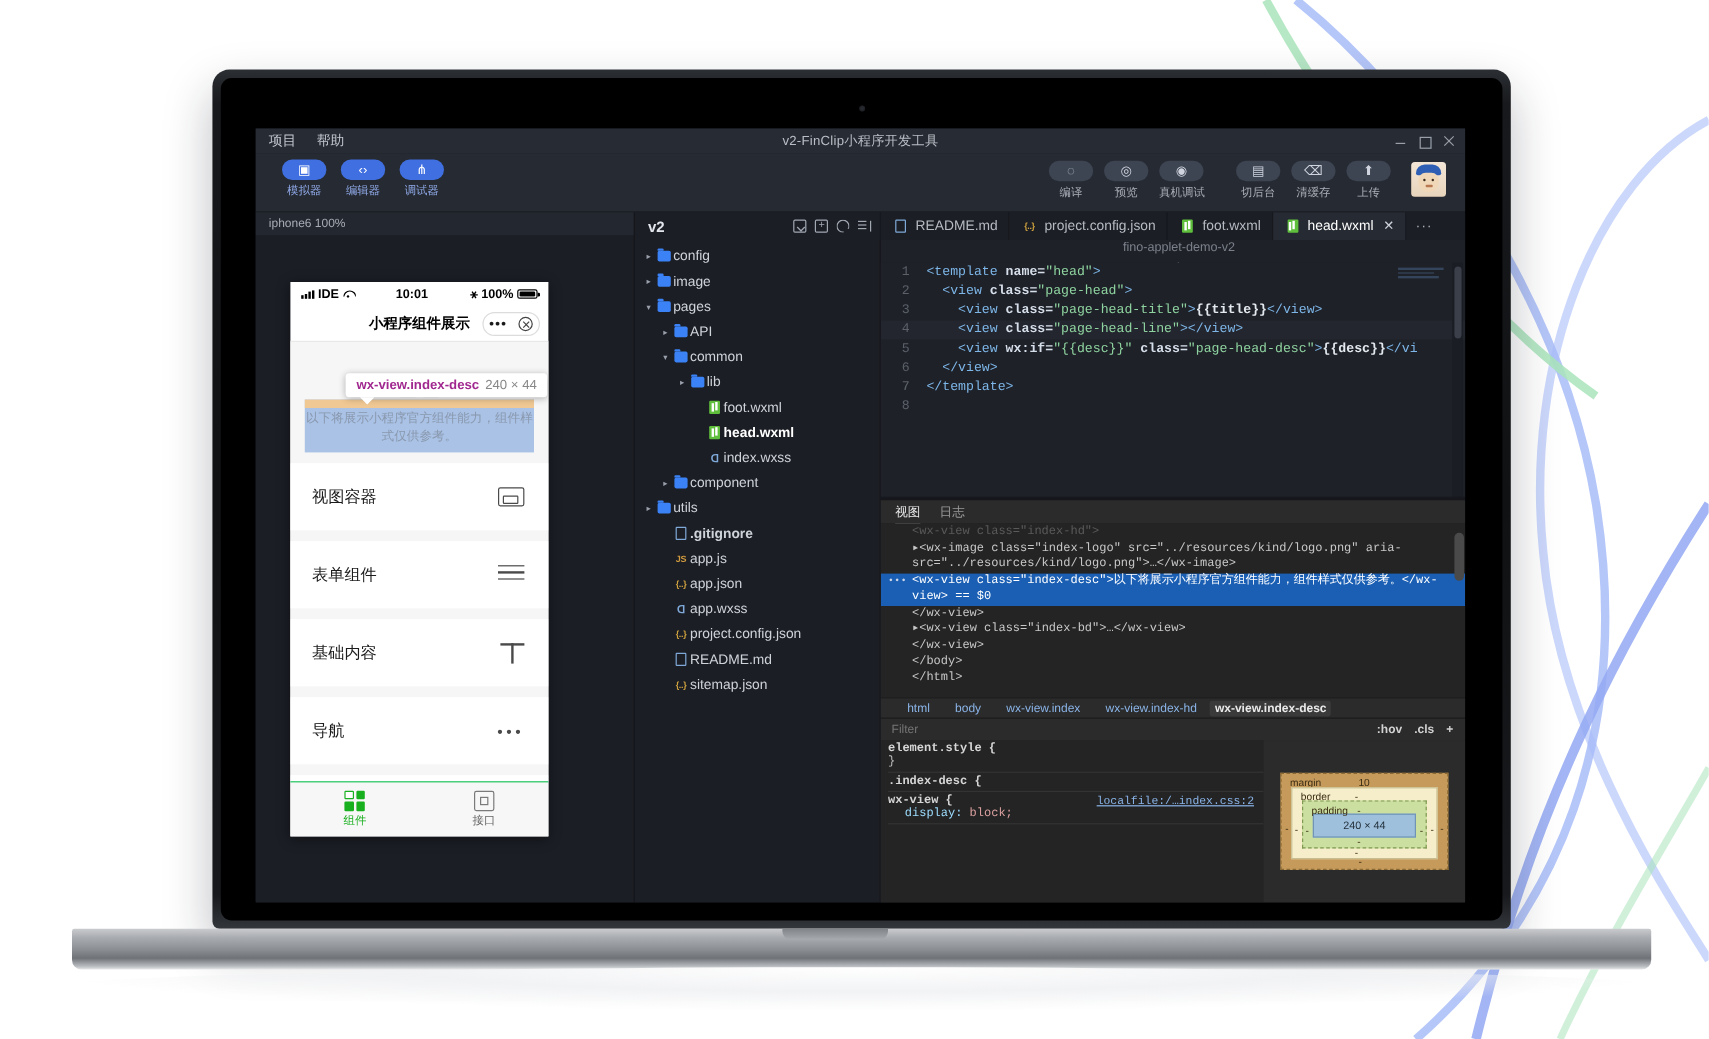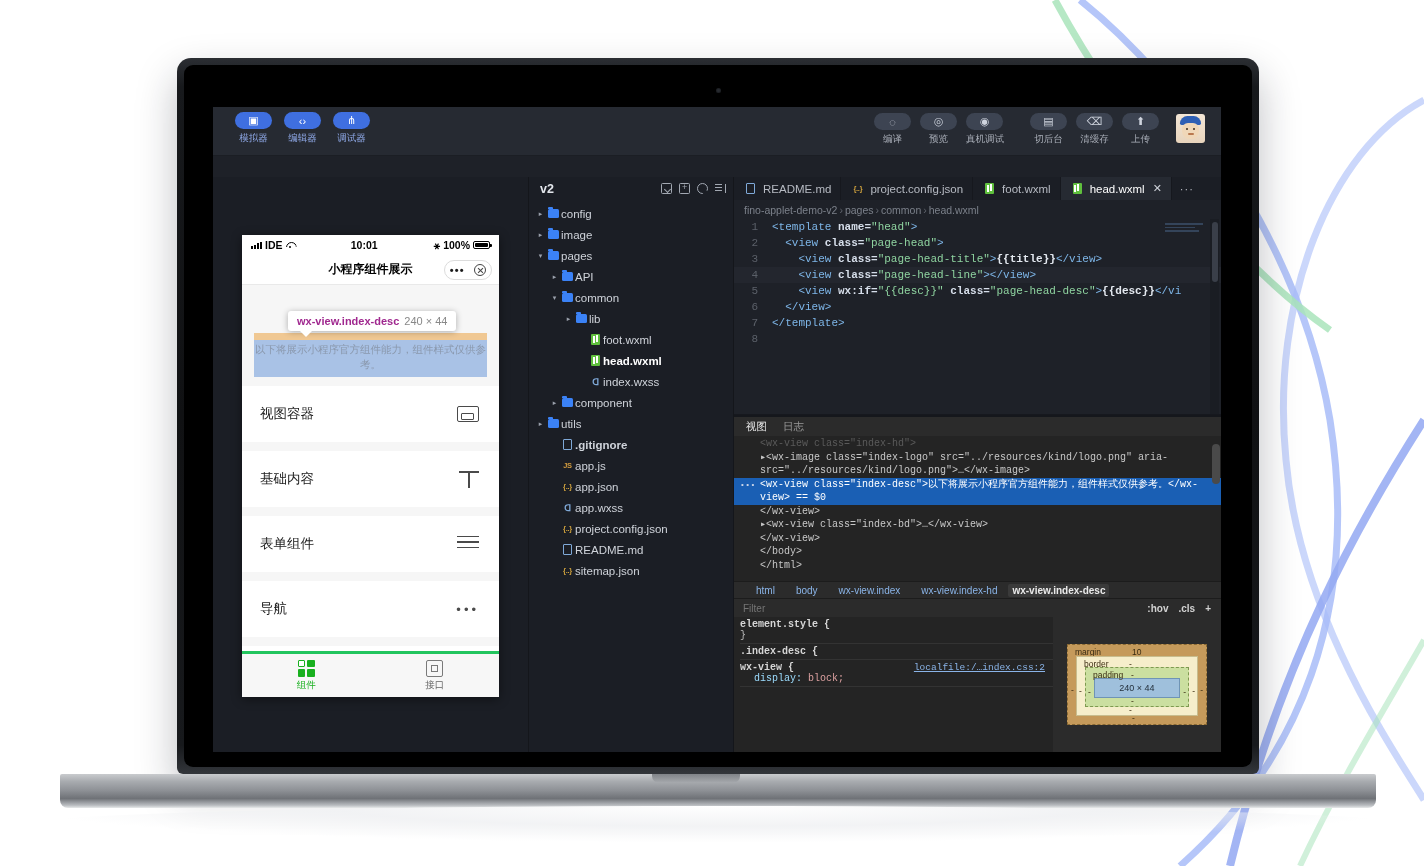--- a/index.html
+++ b/index.html
@@ -92,21 +92,21 @@
   .avatar .mouth { position:absolute; left:12px; top:19px; width:6px; height:2px; background:#b9784f; border-radius:2px; }
 
   
   .main { position:absolute; left:0; right:0; top:70px; bottom:0; display:flex; }
 
   
   .sim-pane { width:316px; background:#1b1e25; border-right:1px solid #14161b; position:relative; flex:none; }
   .sim-header { height:19px; background:#23272f; display:flex; align-items:center; padding-left:11px;
                 font-size:10px; color:#a7acb6; }
   .phone {
-    position:absolute; left:29px; top:58px; width:257px; height:462px;
+    position:absolute; left:29px; top:58px; width:215px; height:462px;
     background:#ffffff; box-shadow:0 2px 10px rgba(0,0,0,.45);
   }
   .ph-status { height:20px; display:flex; align-items:center; padding:0 9px; font-size:10.5px; color:#000;
                font-weight:600; justify-content:space-between; }
   .ph-status .l, .ph-status .r { display:flex; align-items:center; gap:3px; }
   .bars { display:inline-flex; align-items:flex-end; gap:1px; height:8px; }
   .bars i { width:2px; background:#000; display:block; }
   .bars i:nth-child(1){height:3px}.bars i:nth-child(2){height:4.5px}.bars i:nth-child(3){height:6px}.bars i:nth-child(4){height:7.5px}
   .wifi { width:9px; height:7px; position:relative; }
   .wifi::before{content:"";position:absolute;left:0;top:0;width:9px;height:9px;border:1.6px solid #000;border-radius:50%;clip-path:polygon(0 0,100% 0,100% 50%,0 50%);}
@@ -148,21 +148,21 @@
   .cell .ic { color:#4a4a4a; }
   .ic-view { width:22px; height:16px; border:1.4px solid #4a4a4a; border-radius:2px; position:relative; }
   .ic-view::after{content:"";position:absolute;left:3px;top:6px;width:11px;height:5px;border:1.4px solid #4a4a4a;border-radius:1px;}
   .ic-t { width:20px; height:18px; position:relative; }
   .ic-t::before{content:"";position:absolute;left:0;top:1px;width:20px;height:1.6px;background:#4a4a4a;}
   .ic-t::after{content:"";position:absolute;left:9px;top:1px;width:1.6px;height:17px;background:#4a4a4a;}
   .ic-lines { width:22px; }
   .ic-lines i { display:block; height:1.6px; background:#4a4a4a; margin-bottom:4px; }
   .ic-dots { letter-spacing:3px; font-size:13px; color:#4a4a4a; }
   .ph-tabbar { position:absolute; left:0; right:0; bottom:0; height:46px; background:#f7f7f7;
-               border-top:3px solid #22c55e; display:flex; }
+               border-top:1px solid #22c55e; display:flex; }
   .tab { flex:1; display:flex; flex-direction:column; align-items:center; justify-content:center; gap:2px; cursor:pointer; }
   .tab .lbl { font-size:9.5px; }
   .tab.active .lbl { color:#19b01f; }
   .tab .lbl { color:#666; }
   .ic-grid { width:17px; height:17px; display:grid; grid-template-columns:1fr 1fr; grid-template-rows:1fr 1fr; gap:2px; }
   .ic-grid i { background:#19b01f; border-radius:1px; }
   .ic-grid i:first-child { background:#fff; border:1.4px solid #19b01f; }
   .ic-chip { width:17px; height:17px; border:1.4px solid #7a7a7a; border-radius:2px; position:relative; }
   .ic-chip::after{content:"";position:absolute;left:4px;top:4px;right:4px;bottom:4px;border:1.4px solid #7a7a7a;}
 
@@ -197,21 +197,21 @@
 
   
   .ed-pane { flex:1; display:flex; flex-direction:column; background:#1e2128; min-width:0; }
   .tabs { height:23px; display:flex; align-items:stretch; background:#1b1e25; }
   .etab { display:flex; align-items:center; gap:5px; padding:0 9px; font-size:11.5px; color:#b6bac2;
           cursor:pointer; white-space:nowrap; border-right:1px solid #16181e; }
   .etab.active { background:#262a32; color:#ffffff; }
   .etab .x { margin-left:3px; font-size:11px; color:#cfd3da; }
   .etab-more { display:flex; align-items:center; padding:0 8px; color:#b6bac2; letter-spacing:1px; cursor:pointer; }
   .breadcrumb { height:19px; display:flex; align-items:center; gap:2px; padding-left:10px;
-                font-size:10.5px; color:#7b808a; }
+                font-size:10.5px; color:#7b808a;flex-direction:column; }
   .breadcrumb .sep { color:#5f646d; }
   .code { position:relative; height:196px; overflow:hidden; background:#1e2128;
           font-family:"Liberation Mono", monospace; font-size:11px; }
   .cline { display:flex; height:16px; align-items:center; }
   .cline.hl { background:#23262e; }
   .gut { width:38px; text-align:right; padding-right:14px; color:#5b6069; flex:none; }
   .ctext { white-space:pre; color:#a9b7c6; }
   .tag { color:#7eb6e8; } .attr { color:#d6deea; font-weight:700; }
   .str { color:#8fd4a0; } .mus { color:#e3e8ef; font-weight:700; }
   .minimap { position:absolute; right:14px; top:4px; width:42px; height:16px; opacity:.35; }
@@ -279,20 +279,32 @@
   </svg>
 
   <div id="laptop" data-name="laptop-mockup" data-interactable="false">
     <div id="lid" data-name="laptop-lid" data-interactable="false">
       <div id="lid-inner" data-name="laptop-bezel" data-interactable="false"></div>
       <div id="camera" data-name="webcam-icon" data-interactable="false"></div>
 
       <div id="screen" data-name="laptop-screen" data-interactable="false">
         <div class="app" data-name="application-window" data-interactable="false">
 
+          <div class="titlebar" data-name="title-bar" data-interactable="false">
+            <div class="menu" data-name="menu-bar" data-interactable="false">
+              <span data-name="menu-item-project" data-interactable="true">项目</span>
+              <span data-name="menu-item-help" data-interactable="true">帮助</span>
+            </div>
+            <div class="win-title" data-name="window-title" data-interactable="false">v2-FinClip小程序开发工具</div>
+            <div class="wincontrols" data-name="window-controls" data-interactable="false">
+              <div class="wc wc-min" data-name="minimize-icon" data-interactable="true"></div>
+              <div class="wc wc-max" data-name="maximize-icon" data-interactable="true"></div>
+              <div class="wc wc-close" data-name="close-icon" data-interactable="true"></div>
+            </div>
+          </div>
 
           <div class="toolbar" data-name="main-toolbar" data-interactable="false">
             <div class="tb-left" data-name="toolbar-left-group" data-interactable="false">
               <div class="tb-item" data-name="toolbar-button-simulator" data-interactable="true">
                 <div class="tb-pill blue" data-name="simulator-icon" data-interactable="false">▣</div>
                 <div class="tb-label" data-name="toolbar-label-simulator" data-interactable="false">模拟器</div>
               </div>
               <div class="tb-item" data-name="toolbar-button-editor" data-interactable="true">
                 <div class="tb-pill blue" data-name="editor-icon" data-interactable="false">‹›</div>
                 <div class="tb-label" data-name="toolbar-label-editor" data-interactable="false">编辑器</div>
@@ -336,20 +348,21 @@
               <div class="face" data-name="avatar-face" data-interactable="false"></div>
               <div class="eye l" data-name="avatar-eye-left" data-interactable="false"></div>
               <div class="eye r" data-name="avatar-eye-right" data-interactable="false"></div>
               <div class="mouth" data-name="avatar-mouth" data-interactable="false"></div>
             </div>
           </div>
 
           <div class="main" data-name="main-area" data-interactable="false">
 
             <div class="sim-pane" data-name="simulator-pane" data-interactable="false">
+              <div class="sim-header" data-name="simulator-device-label" data-interactable="false">iphone6 100%</div>
 
               <div class="phone" data-name="phone-frame" data-interactable="false">
                 <div class="ph-status" data-name="phone-status-bar" data-interactable="false">
                   <div class="l">
                     <span class="bars" data-name="signal-icon" data-interactable="false">
                         <i></i>
                         <i></i>
                         <i></i>
                         <i></i>
                       </span>
@@ -383,30 +396,30 @@
                       <b data-name="tooltip-selector" data-interactable="false">wx-view.index-desc</b><span class="dim" data-name="tooltip-size" data-interactable="false">240 × 44</span>
                     </div>
                     <div class="desc-text" data-name="index-desc-text" data-interactable="false">以下将展示小程序官方组件能力，组件样式仅供参考。</div>
                   </div>
 
                   <div class="cell" data-name="list-item" data-interactable="true">
                     <span data-name="cell-label" data-interactable="false">视图容器</span>
                     <span class="ic ic-view" data-name="view-container-icon" data-interactable="false"></span>
                   </div>
                   <div class="cell" data-name="list-item" data-interactable="true">
+                    <span data-name="cell-label" data-interactable="false">表单组件</span>
+                    <span class="ic ic-lines" data-name="form-components-icon" data-interactable="false">
+                        <i></i>
+                        <i></i>
+                        <i></i>
+                      </span>
+                  </div>
+                  <div class="cell" data-name="list-item" data-interactable="true">
                     <span data-name="cell-label" data-interactable="false">基础内容</span>
                     <span class="ic ic-t" data-name="basic-content-icon" data-interactable="false"></span>
-                  </div>
-                  <div class="cell" data-name="list-item" data-interactable="true">
-                    <span data-name="cell-label" data-interactable="false">表单组件</span>
-                    <span class="ic ic-lines" data-name="form-components-icon" data-interactable="false">
-                        <i></i>
-                        <i></i>
-                        <i></i>
-                      </span>
                   </div>
                   <div class="cell" data-name="list-item" data-interactable="true">
                     <span data-name="cell-label" data-interactable="false">导航</span>
                     <span class="ic ic-dots" data-name="navigation-icon" data-interactable="false">•••</span>
                   </div>
                   <div class="cell" data-name="list-item-partial" data-interactable="true"></div>
                 </div>
 
                 <div class="ph-tabbar" data-name="phone-tab-bar" data-interactable="false">
                   <div class="tab active" data-name="tab-components" data-interactable="true">

